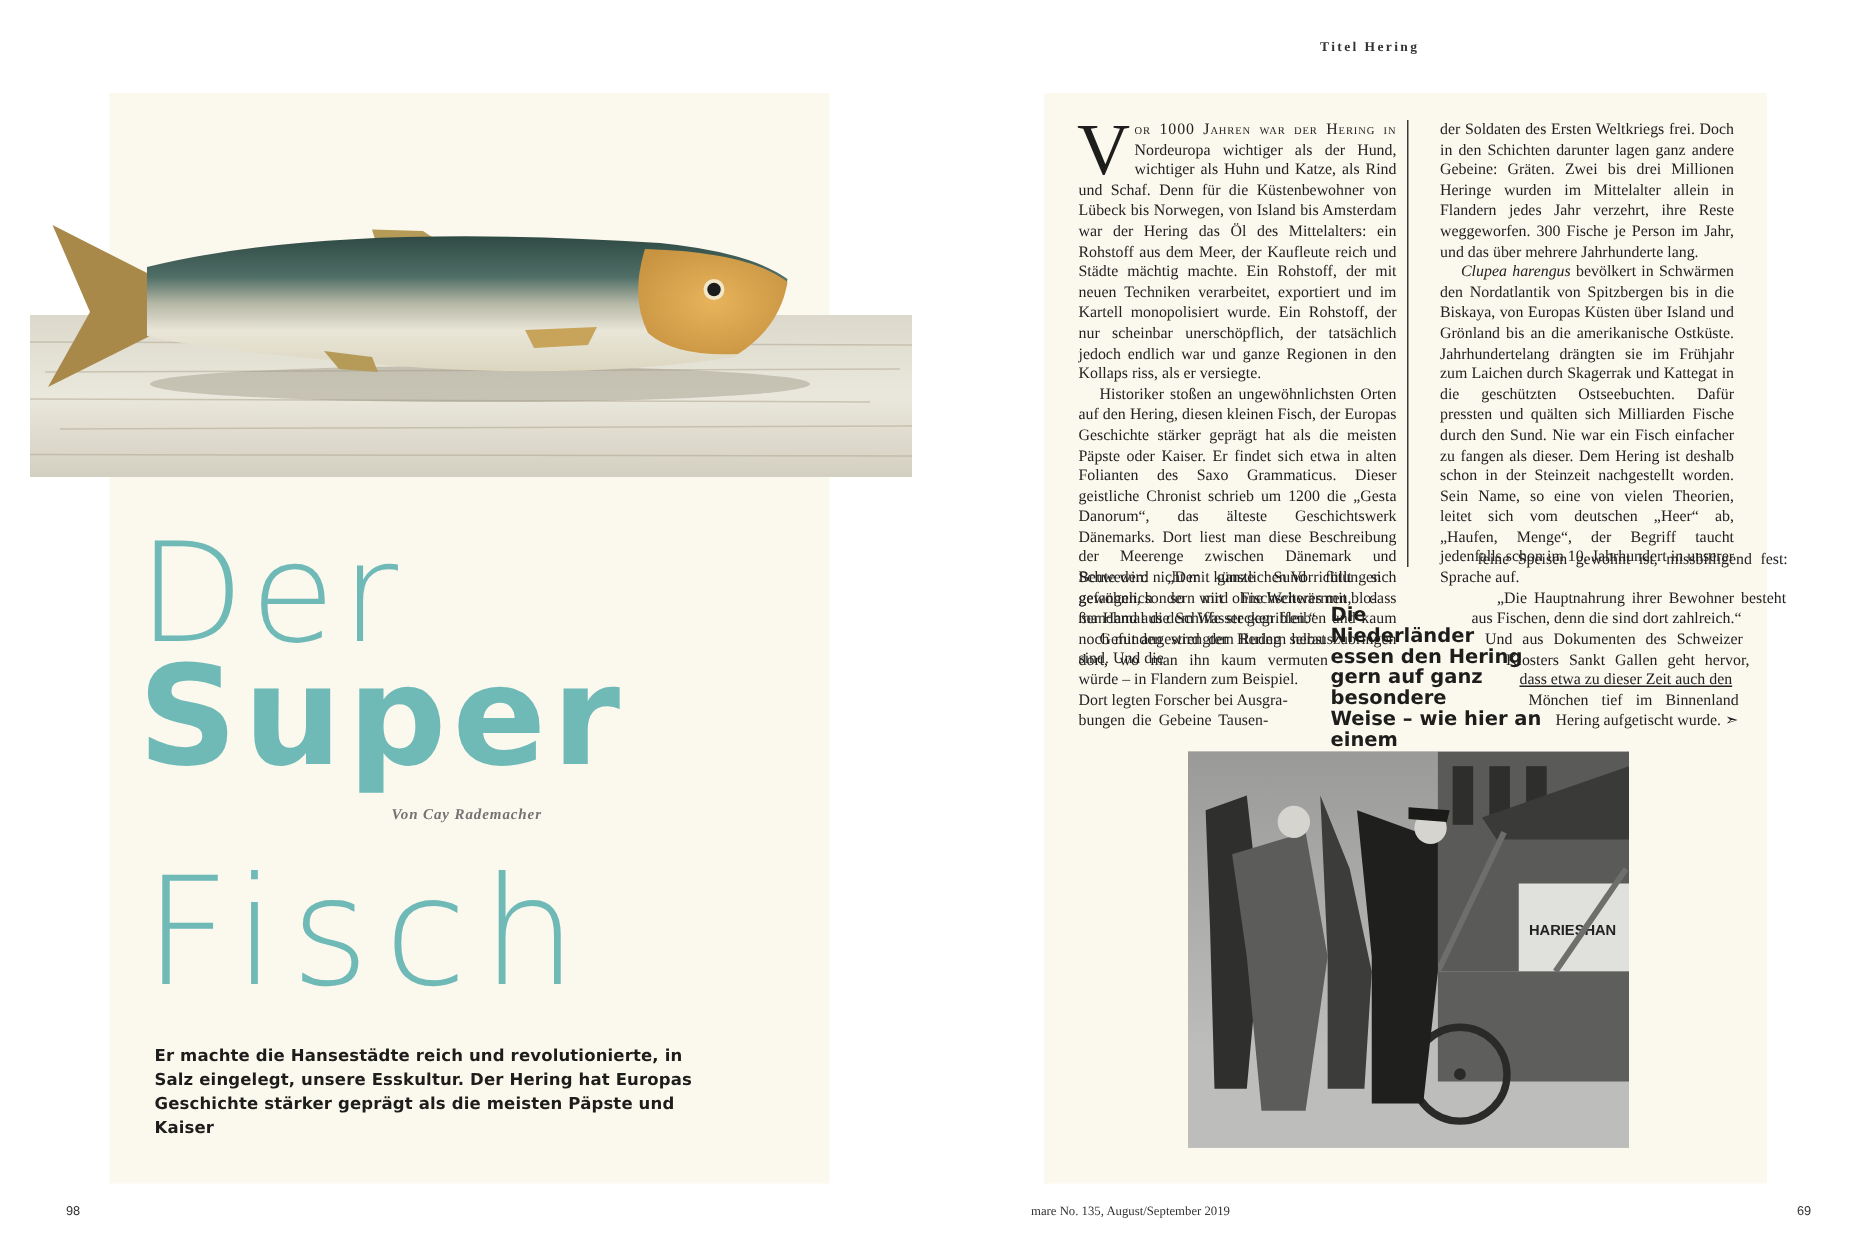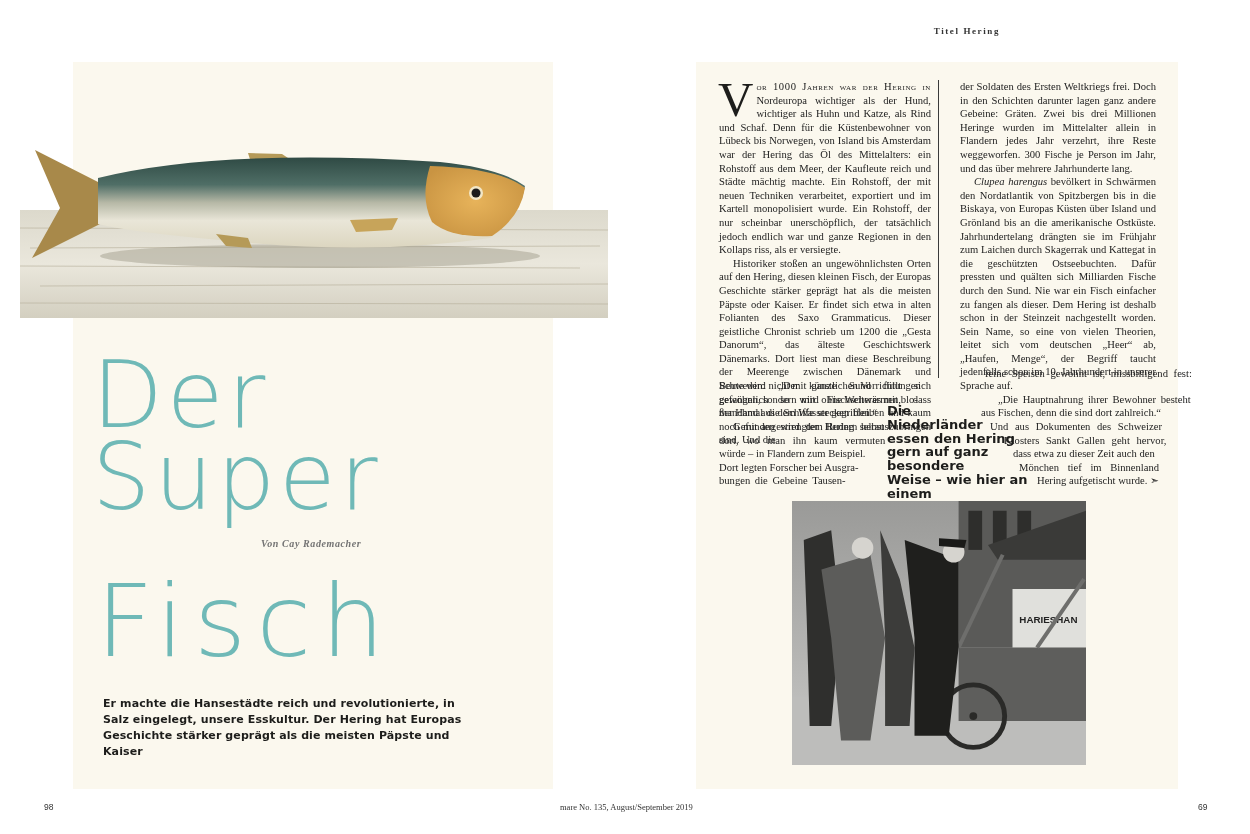--- a/index.html
+++ b/index.html
@@ -4,33 +4,33 @@
 <style>
   * { box-sizing: border-box; margin: 0; padding: 0; }
   html, body { width: 1250px; height: 834px; background: #ffffff; overflow: hidden; }
   body { position: relative; font-family: "Liberation Serif", "DejaVu Serif", serif; color: #1d1d1b; }
 
   .panel { position: absolute; background: #fbf8ee; }
   #left-panel { left: 73px; top: 62px; width: 480px; height: 727px; }
   #right-panel { left: 696px; top: 62px; width: 482px; height: 727px; }
 
   
-  .running-head { position: absolute; left: 880px; top: 26px; width: 120px; text-align: right;
+  .running-head { position: absolute; left: 880px; top: 26px; width: 120px; text-align: left;
     font-size: 9px; letter-spacing: 1.6px; font-weight: bold; color: #333; }
 
   
   #fish-wrap { position: absolute; left: 20px; top: 138px; width: 588px; height: 180px; }
   #fish-wrap svg { width: 100%; height: 100%; display: block; }
 
   
   .title-word { position: absolute; color: #6fb9b7; font-family: "DejaVu Sans", sans-serif;
     font-weight: 200; font-size: 92px; line-height: 1; letter-spacing: 4px;
     -webkit-text-stroke: 0px; }
   #title-der { left: 92px; top: 350px; }
-  #title-super { left: 92px; top: 432px; }
+  #title-super { left: 92px; top: 432px; font-weight: bold; }
   #title-fisch { left: 96px; top: 572px; font-size: 100px; letter-spacing: 10px; }
   .thin { font-family: "DejaVu Sans", sans-serif; font-weight: 100; }
 
   #byline { position: absolute; left: 261px; top: 538px; font-style: italic; font-weight: bold;
     font-size: 10px; letter-spacing: 0.6px; color: #737373; }
 
   #lead { position: absolute; left: 103px; top: 696px; width: 360px;
     font-family: "DejaVu Sans", sans-serif; font-weight: bold; font-size: 11px; line-height: 16px;
     color: #1d1d1b; letter-spacing: 0.1px; }
 
@@ -54,21 +54,21 @@
   #caption { position: absolute; left: 855px; top: 404px; width: 160px; text-align: left;
     font-family: "DejaVu Sans", sans-serif; font-weight: bold; font-size: 13px; line-height: 13.8px; color: #1d1d1b; margin-left: 32px; }
 
   
   #photo { position: absolute; left: 792px; top: 501px; width: 294px; height: 264px; overflow: hidden; background: #8a8a88; }
   #photo svg { width: 100%; height: 100%; display: block; }
 
   .folio { position: absolute; top: 802px; font-size: 8.5px; color: #333; font-family: "Liberation Sans", sans-serif; }
   #folio-left { left: 44px; }
   #folio-right { left: 1198px; }
-  #footer-line { position: absolute; top: 802px; left: 560px; width: 260px; text-align: left; font-size: 8.5px; color: #333; font-family: "Liberation Serif", serif; }
+  #footer-line { position: absolute; top: 802px; left: 560px; width: 260px; text-align: right; font-size: 8.5px; color: #333; font-family: "Liberation Serif", serif; }
 </style>
 </head>
 <body>
 
 <div id="left-panel" class="panel"></div>
 <div id="right-panel" class="panel"></div>
 
 <div class="running-head">Titel Hering</div>
 
 <div id="fish-wrap">
@@ -147,21 +147,21 @@
 <div id="col-2" class="col">
   <p class="first">der Soldaten des Ersten Weltkriegs frei. Doch in den Schichten darunter lagen ganz andere Gebeine: Gräten. Zwei bis drei Millionen Heringe wurden im Mittelalter allein in Flandern jedes Jahr verzehrt, ihre Reste weggeworfen. 300 Fische je Person im Jahr, und das über mehrere Jahrhunderte lang.</p>
   <p><em>Clupea harengus</em><span> bevölkert in Schwärmen den Nordatlantik von Spitzbergen bis in die Biskaya, von Europas Küsten über Island und Grönland bis an die amerikanische Ostküste. Jahrhundertelang drängten sie im Frühjahr zum Laichen durch Skagerrak und Kattegat in die geschützten Ostseebuchten. Dafür pressten und quälten sich Milliarden Fische durch den Sund. Nie war ein Fisch einfacher zu fangen als dieser. Dem Hering ist deshalb schon in der Steinzeit nachgestellt worden. Sein Name, so eine von vielen Theorien, leitet sich vom deutschen „Heer“ ab, „Haufen, Menge“, der Begriff taucht jedenfalls schon im 10. Jahrhundert in unserer Sprache auf.</span></p>
 </div>
 
 <div class="wrap-line" style="left:985px; top:367px; word-spacing:3px;">feine Speisen gewohnt ist, missbilligend fest:</div>
 <div class="wrap-line" style="left:998px; top:393px; word-spacing:2px;">„Die Hauptnahrung ihrer Bewohner besteht</div>
 <div class="wrap-line" style="left:981px; top:406px;">aus Fischen, denn die sind dort zahlreich.“</div>
 <div class="wrap-line" style="left:990px; top:420px; word-spacing:4px;">Und aus Dokumenten des Schweizer</div>
 <div class="wrap-line" style="left:1004px; top:434px; word-spacing:4px;">Klosters Sankt Gallen geht hervor,</div>
-<div class="wrap-line" style="left:1013px; top:447px;">dass etwa zu dieser Zeit auch den</div>
+<div class="wrap-line" style="left:1013px; top:447px;text-decoration:underline;">dass etwa zu dieser Zeit auch den</div>
 <div class="wrap-line" style="left:1019px; top:461px; word-spacing:6px;">Mönchen tief im Binnenland</div>
 <div class="wrap-line" style="left:1037px; top:474px;">Hering aufgetischt wurde. ➣</div>
 
 <div id="caption">
   <div>Die</div>
   <div>Niederländer</div>
   <div>essen den Hering</div>
   <div>gern auf ganz besondere</div>
   <div>Weise – wie hier an einem</div>
   <div>Fischstand in Rotterdam im Jahr 1937</div>

